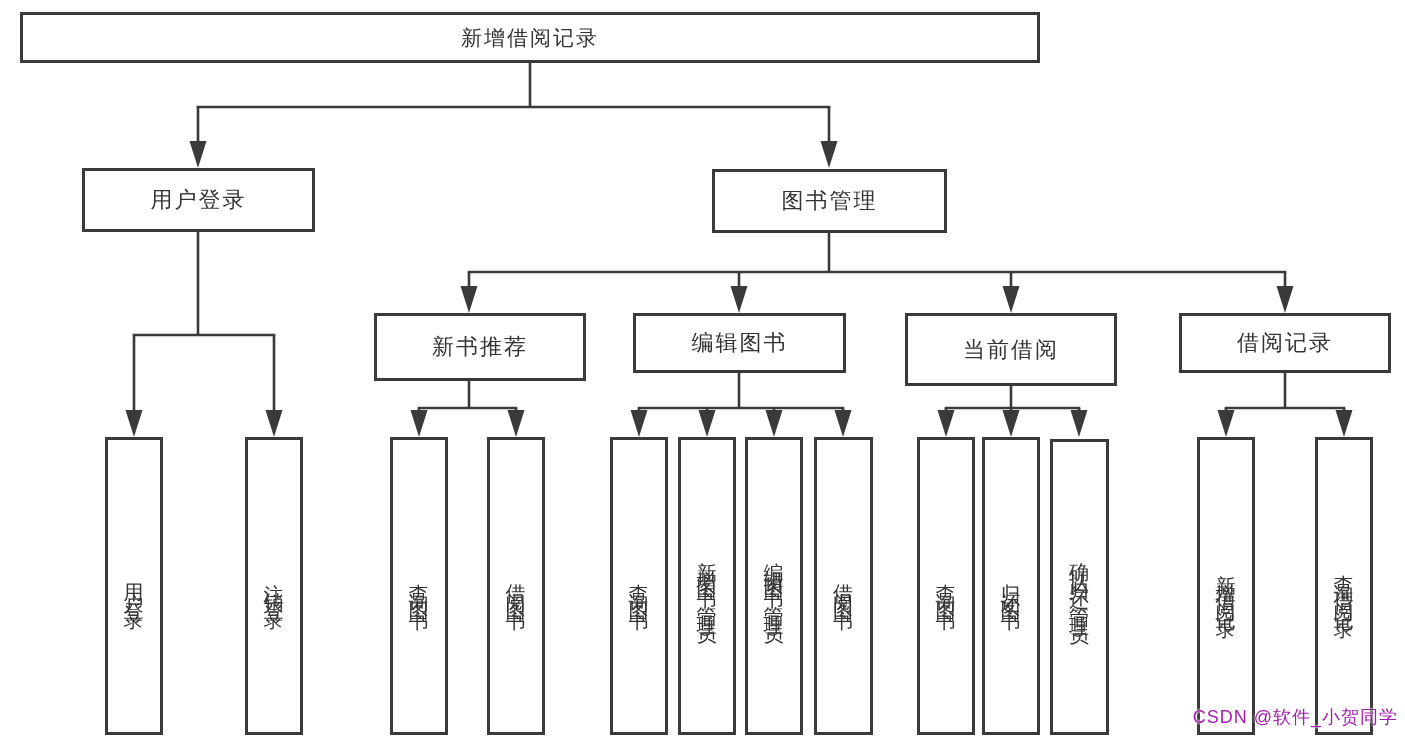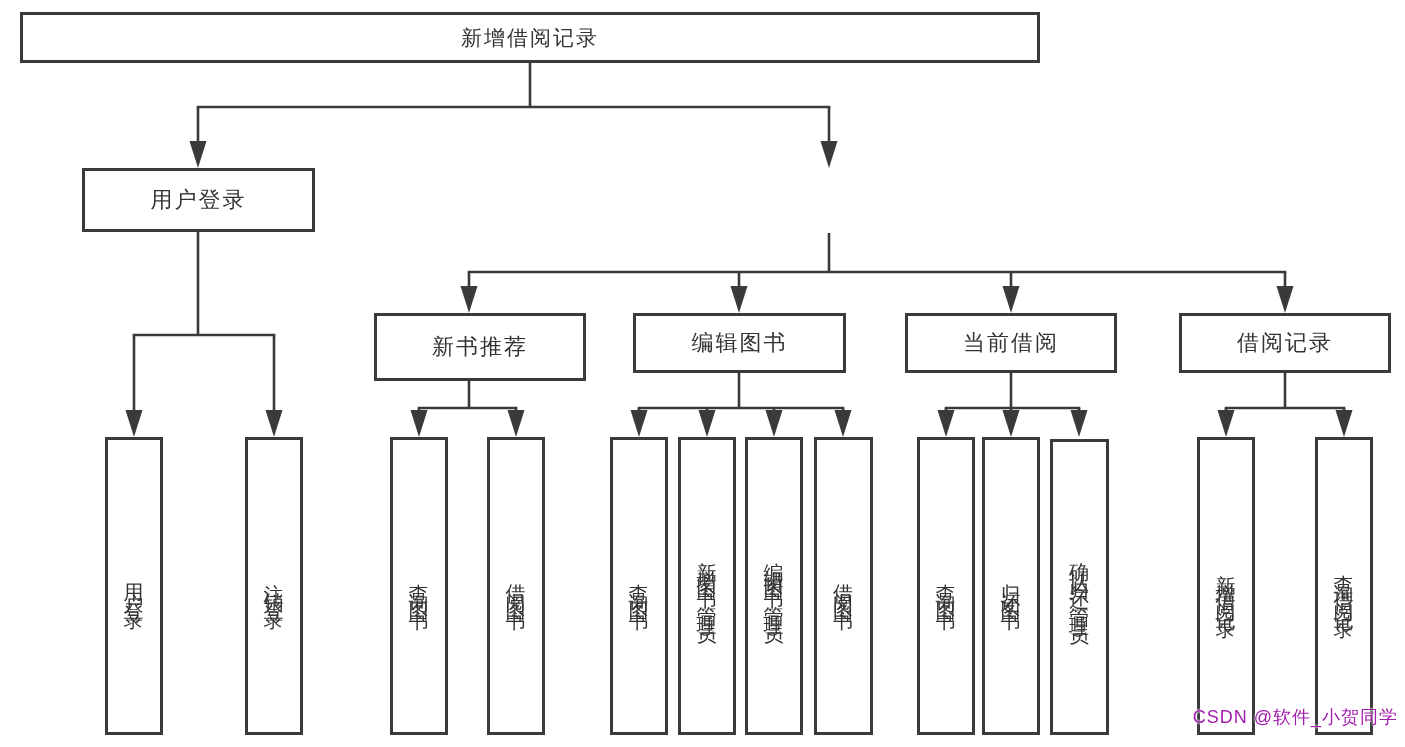--- a/index.html
+++ b/index.html
@@ -132,24 +132,25 @@
       <polygon points="1070.5,410 1087.5,410 1079,437"></polygon>
 
       <polygon points="1217.5,410 1234.5,410 1226,437"></polygon>
       <polygon points="1335.5,410 1352.5,410 1344,437"></polygon>
     </g>
   </svg>
 
   <div class="node root" style="left:20px; top:12px; width:1020px; height:51px;">新增借阅记录</div>
 
   <div class="node branch" style="left:82px; top:168px; width:233px; height:64px;">用户登录</div>
+  <div class="node branch" style="left:712px; top:169px; width:235px; height:64px;">图书管理</div>
 
   <div class="node branch" style="left:363px; top:313px; width:212px; height:68px;margin-left:11px;">新书推荐</div>
   <div class="node branch" style="left:633px; top:313px; width:213px; height:60px;">编辑图书</div>
-  <div class="node branch" style="left:905px; top:313px; width:212px; height:60px;">当前借阅</div>
+  <div class="node branch" style="left:905px; top:313px; width:212px; height:73px;">当前借阅</div>
   <div class="node branch" style="left:1179px; top:313px; width:212px; height:60px;">借阅记录</div>
 
   <div class="node leaf" style="left:105px; top:437px; width:58px; height:298px;">用户登录</div>
   <div class="node leaf" style="left:245px; top:437px; width:58px; height:298px;">注销登录</div>
 
   <div class="node leaf" style="left:390px; top:437px; width:58px; height:298px;">查询图书</div>
   <div class="node leaf" style="left:487px; top:437px; width:58px; height:298px;">借阅图书</div>
 
   <div class="node leaf" style="left:610px; top:437px; width:58px; height:298px;">查询图书</div>
   <div class="node leaf" style="left:678px; top:437px; width:58px; height:298px;">新增图书（管理员）</div>

